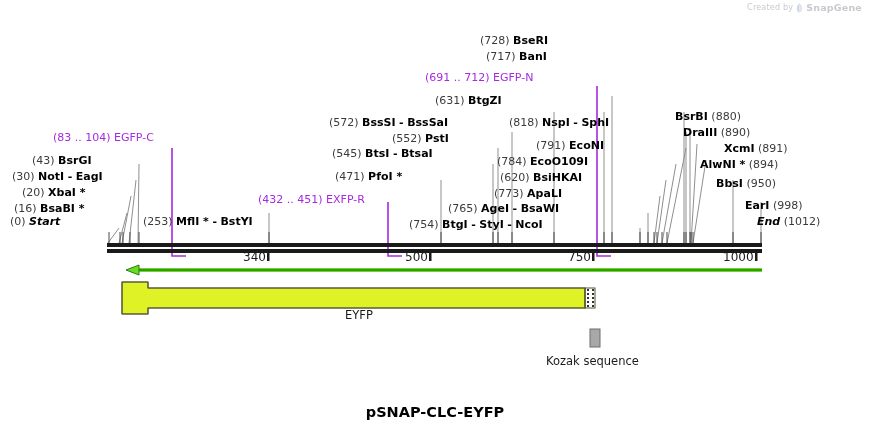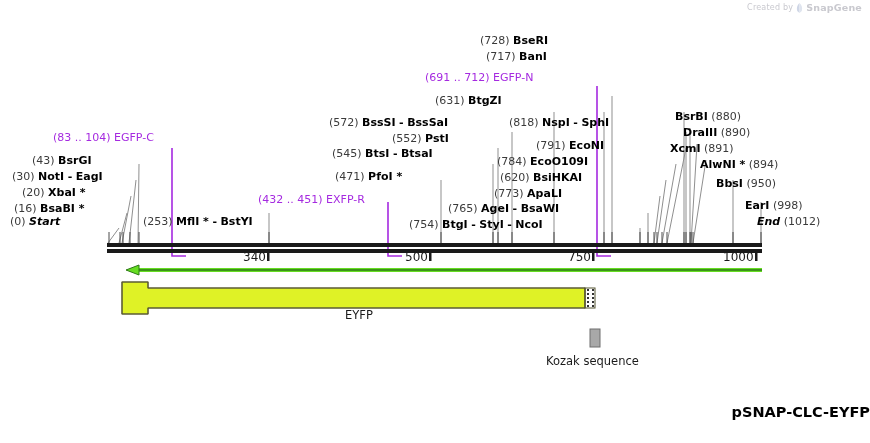--- a/index.html
+++ b/index.html
@@ -72,21 +72,21 @@
   }
   .feat-label {
     position: absolute;
     font-size: 11.5px;
     color: #1a1a1a;
     font-family: "DejaVu Sans", "Liberation Sans", sans-serif;
   }
   .title {
     position: absolute;
     width: 870px;
-    text-align: right;
+    text-align: center;
     font-weight: bold;
     font-size: 14.5px;
     color: #000;
     font-family: "DejaVu Sans", "Liberation Sans", sans-serif;
   }
   .subtitle {
     position: absolute;
     width: 866px;
     text-align: right;
     font-size: 11.5px;
@@ -342,21 +342,21 @@
 </div>
 
 <div class="lbl" style="left:675px; top:111px;">
   <span class="enz">BsrBI</span>
   <span class="pos">(880)</span>
 </div>
 <div class="lbl" style="left:683px; top:127px;">
   <span class="enz">DraIII</span>
   <span class="pos">(890)</span>
 </div>
-<div class="lbl" style="left:670px; top:143px;">
+<div class="lbl" style="left:724px; top:143px;">
   <span class="enz">XcmI</span>
   <span class="pos">(891)</span>
 </div>
 <div class="lbl" style="left:700px; top:159px;">
   <span class="enz">AlwNI *</span>
   <span class="pos">(894)</span>
 </div>
 <div class="lbl" style="left:716px; top:178px;">
   <span class="enz">BbsI</span>
   <span class="pos">(950)</span>

